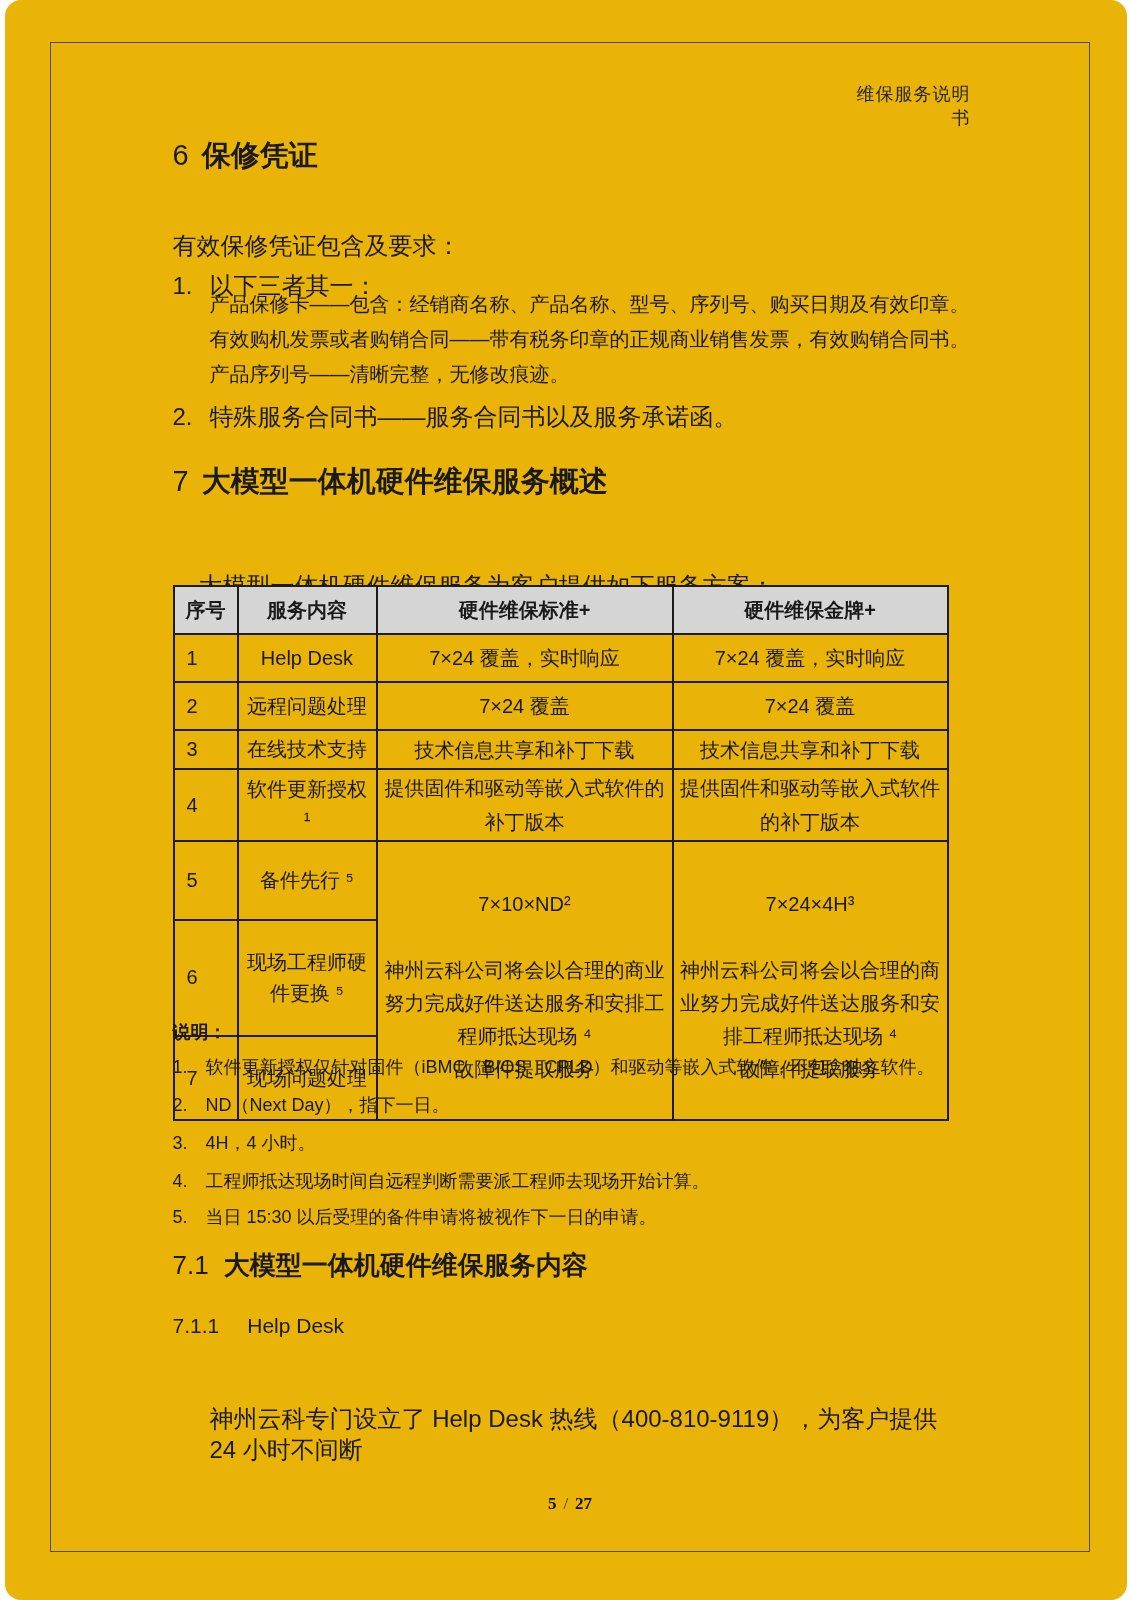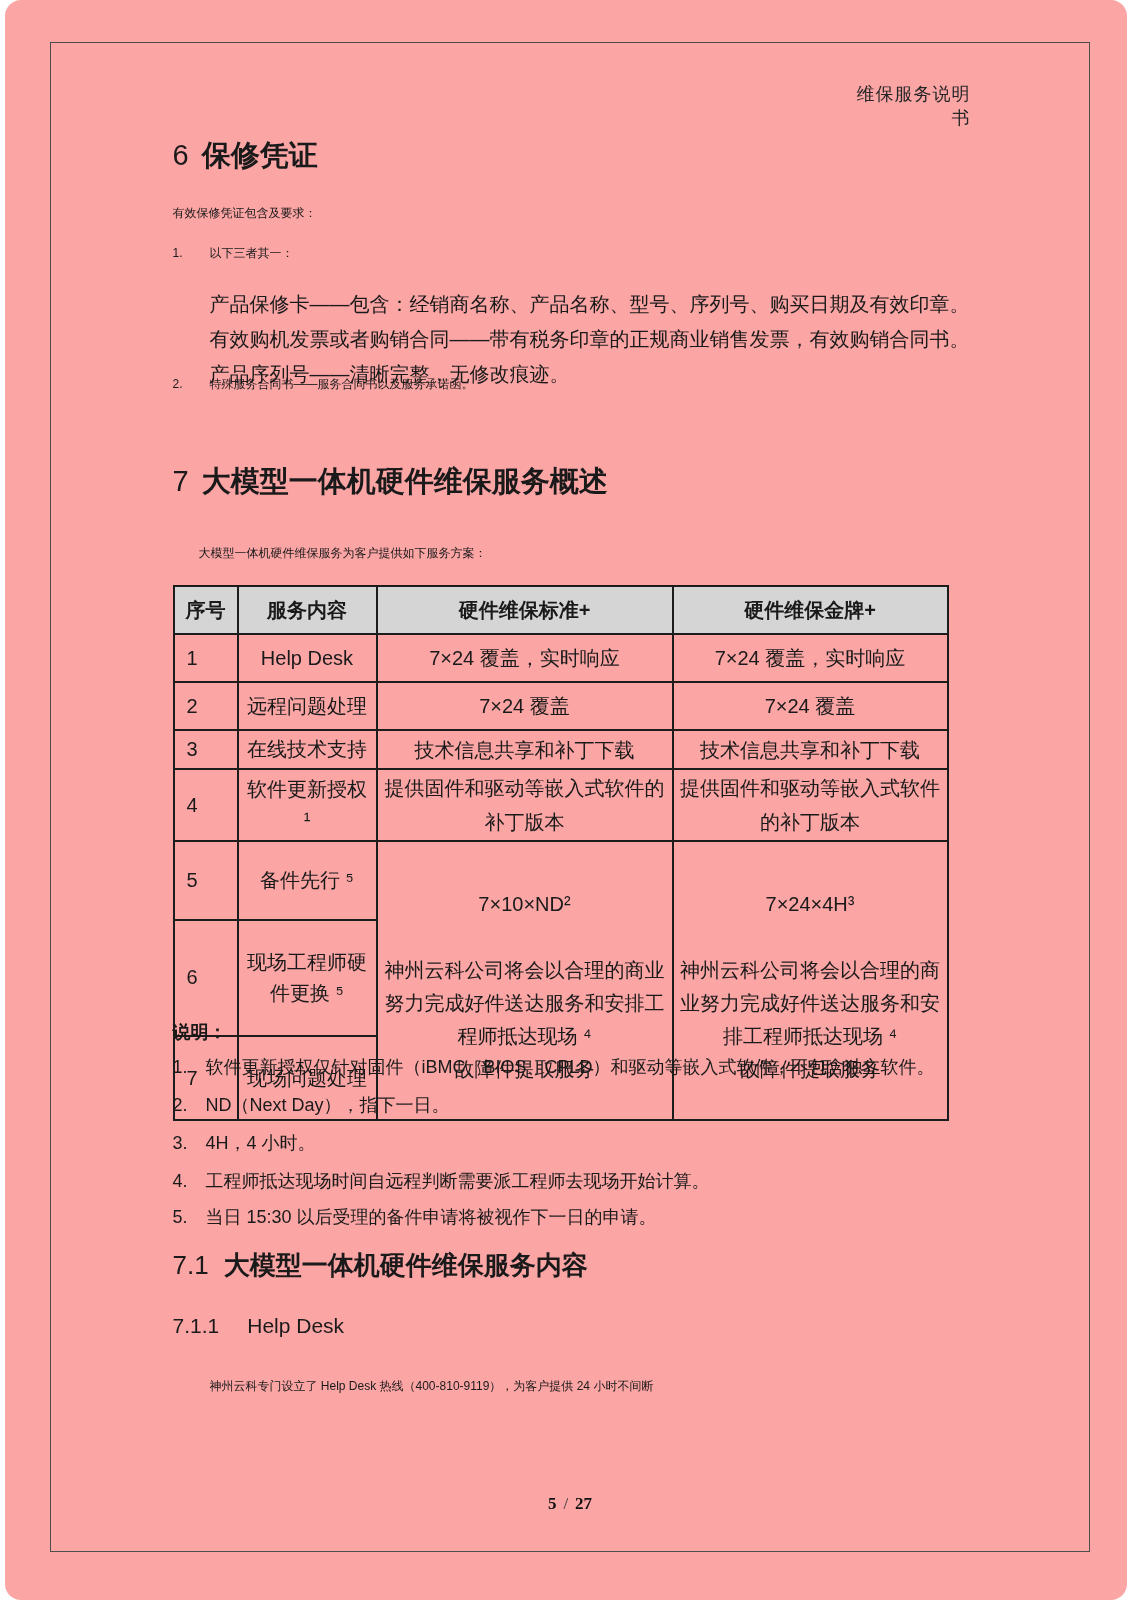--- a/index.html
+++ b/index.html
@@ -1,19 +1,19 @@
 <!DOCTYPE html>
 <html><head>
 <meta charset="utf-8">
 <style>
   * { margin:0; padding:0; box-sizing:border-box; }
   html,body { background:#ffffff; }
   .page {
     position:relative; width:1122px; height:1600px; margin:0 auto;
-    background:#fca5a5; color:#1a1a1a;
+    background:#eab308; color:#1a1a1a;
     font-family:"Liberation Sans", sans-serif;
     overflow:hidden;
     border-radius:16px;
   }
   .page-frame {
     position:absolute; left:45px; top:42px; width:1040px; height:1510px;
     border:1px solid #4d4d4d; pointer-events:none;
   }
   .abs { position:absolute; }
   .doc-header {
@@ -22,21 +22,21 @@
     text-align:right; letter-spacing:1px;
   }
   .h1 { left:168px; font-size:29px; line-height:1.1; white-space:nowrap; }
   .h1 .h-num { font-weight:500; margin-right:13px; }
   .h1 .h-cn  { font-weight:700;font-family:Liberation Serif, serif; }
   .h2 { left:168px; font-size:26px; line-height:1.1; white-space:nowrap; }
   .h2 .h-num { font-weight:500; margin-right:15px;margin-top:48px; }
   .h2 .h-cn  { font-weight:700; }
   .h3 { left:168px; font-size:21px; line-height:1.1; white-space:nowrap; font-weight:400; }
   .h3 .h-num { margin-right:28px; }
-  .body-text { font-size:12px; line-height:1.3; }
+  .body-text { font-size:24px; line-height:1.3;margin-top:24px; }
   .list-row { left:168px; display:flex; }
   .list-row .li-num { width:37px; flex:0 0 37px; }
   .sub-para {
     left:205px; width:760px; white-space:pre-line; line-height:35px; font-size:20px;
   }
   .intro7 { left:194px; }
   
   .svc-table { left:168px; top:585px; border-collapse:collapse; table-layout:fixed; font-size:20px; }
   .svc-table td, .svc-table th { border:2px solid #1c1c1c; overflow:hidden; }
   .svc-table th {

